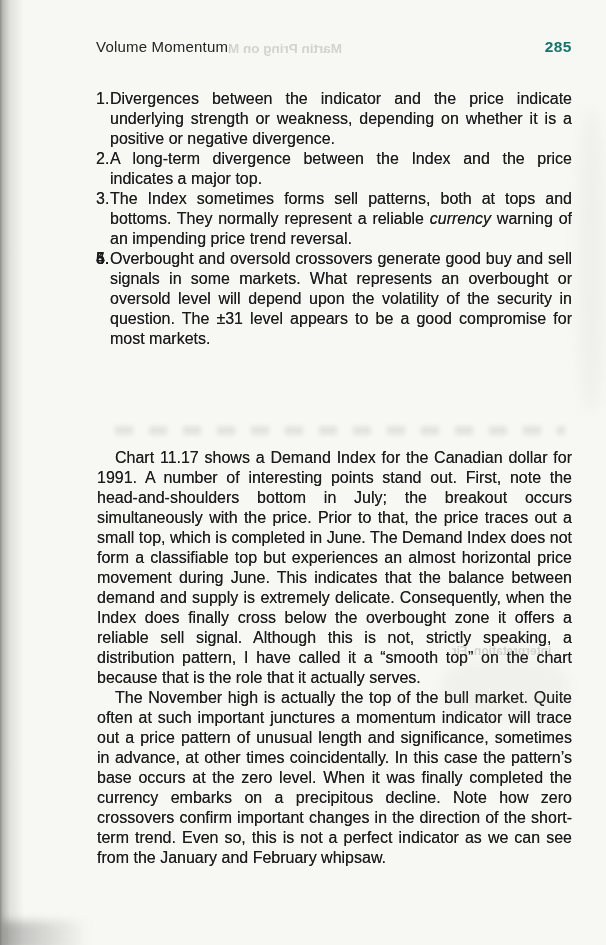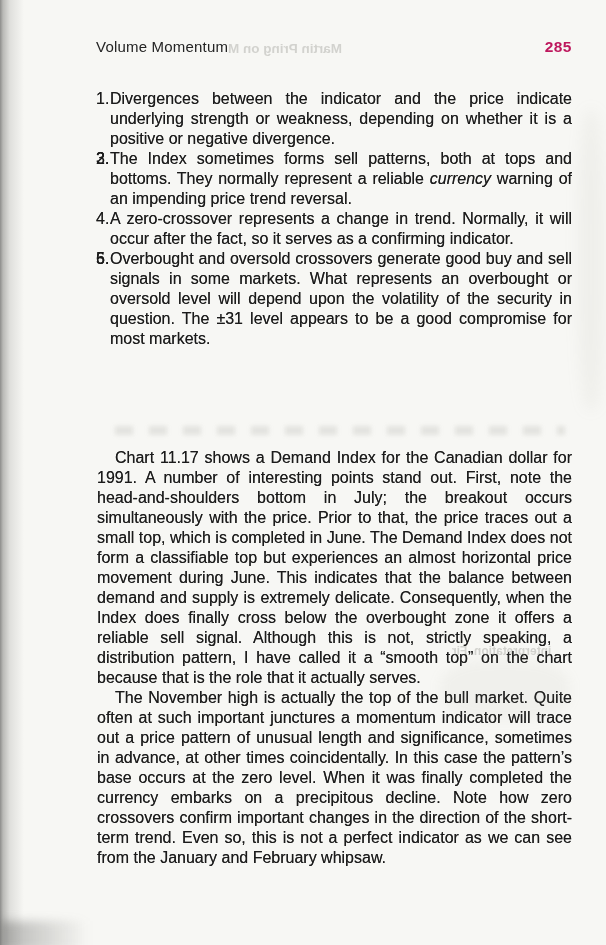--- a/index.html
+++ b/index.html
@@ -21,21 +21,21 @@
     position:absolute;left:0;bottom:-6px;width:110px;height:30px;
     background:linear-gradient(90deg,rgba(100,100,98,.45),rgba(100,100,98,0) 80%);
     filter:blur(5px);
   }
   .header{
     position:absolute;top:38px;left:96px;right:34px;
     display:flex;justify-content:space-between;align-items:baseline;
     font-size:15px;
   }
   .running-title{color:#242424;letter-spacing:.2px;}
-  .page-number{font-weight:bold;font-size:15.5px;color:#be185d;letter-spacing:.5px;}
+  .page-number{font-weight:bold;font-size:15.5px;color:#0f766e;letter-spacing:.5px;}
   .body-text{
     font-size:16px;line-height:20px;text-align:justify;
     text-shadow:0 0 .3px rgba(25,25,25,.75);
   }
   .numbered-list{
     position:absolute;top:89px;left:96px;width:476px;
     list-style:none;margin:0;padding:0;
   }
   .numbered-list li{position:relative;padding-left:14px;}
   .numbered-list .num{position:absolute;left:0;top:0;}
@@ -82,27 +82,27 @@
     <span class="page-number">285</span>
   </div>
 
   <span class="ghost ghost-header">Martin Pring on M</span>
 
   <ol class="numbered-list body-text">
     <li>
       <span class="num">1.</span><span>Divergences between the indicator and the price indicate underlying strength or weakness, depending on whether it is a positive or negative divergence.</span>
     </li>
     <li>
-      <span class="num">2.</span>
+      <span class="num">2.</span><span>A long-term divergence between the Index and the price indicates a major top.</span>
     </li>
     <li>
       <span class="num">3.</span><span>The Index sometimes forms sell patterns, both at tops and bottoms. They normally represent a reliable </span><em>currency</em><span> warning of an impending price trend reversal.</span>
     </li>
     <li>
-      <span class="num">4.</span><span>A zero-crossover represents a change in trend. Normally, it will occur after the fact, so it serves as a confirming indicator.</span>
+      <span class="num">4.</span>
     </li>
     <li>
       <span class="num">5.</span>
     </li>
     <li>
       <span class="num">6.</span><span>Overbought and oversold crossovers generate good buy and sell signals in some markets. What represents an overbought or oversold level will depend upon the volatility of the security in question. The ±31 level appears to be a good compromise for most markets.</span>
     </li>
   </ol>
 
   <div class="paragraphs body-text">

